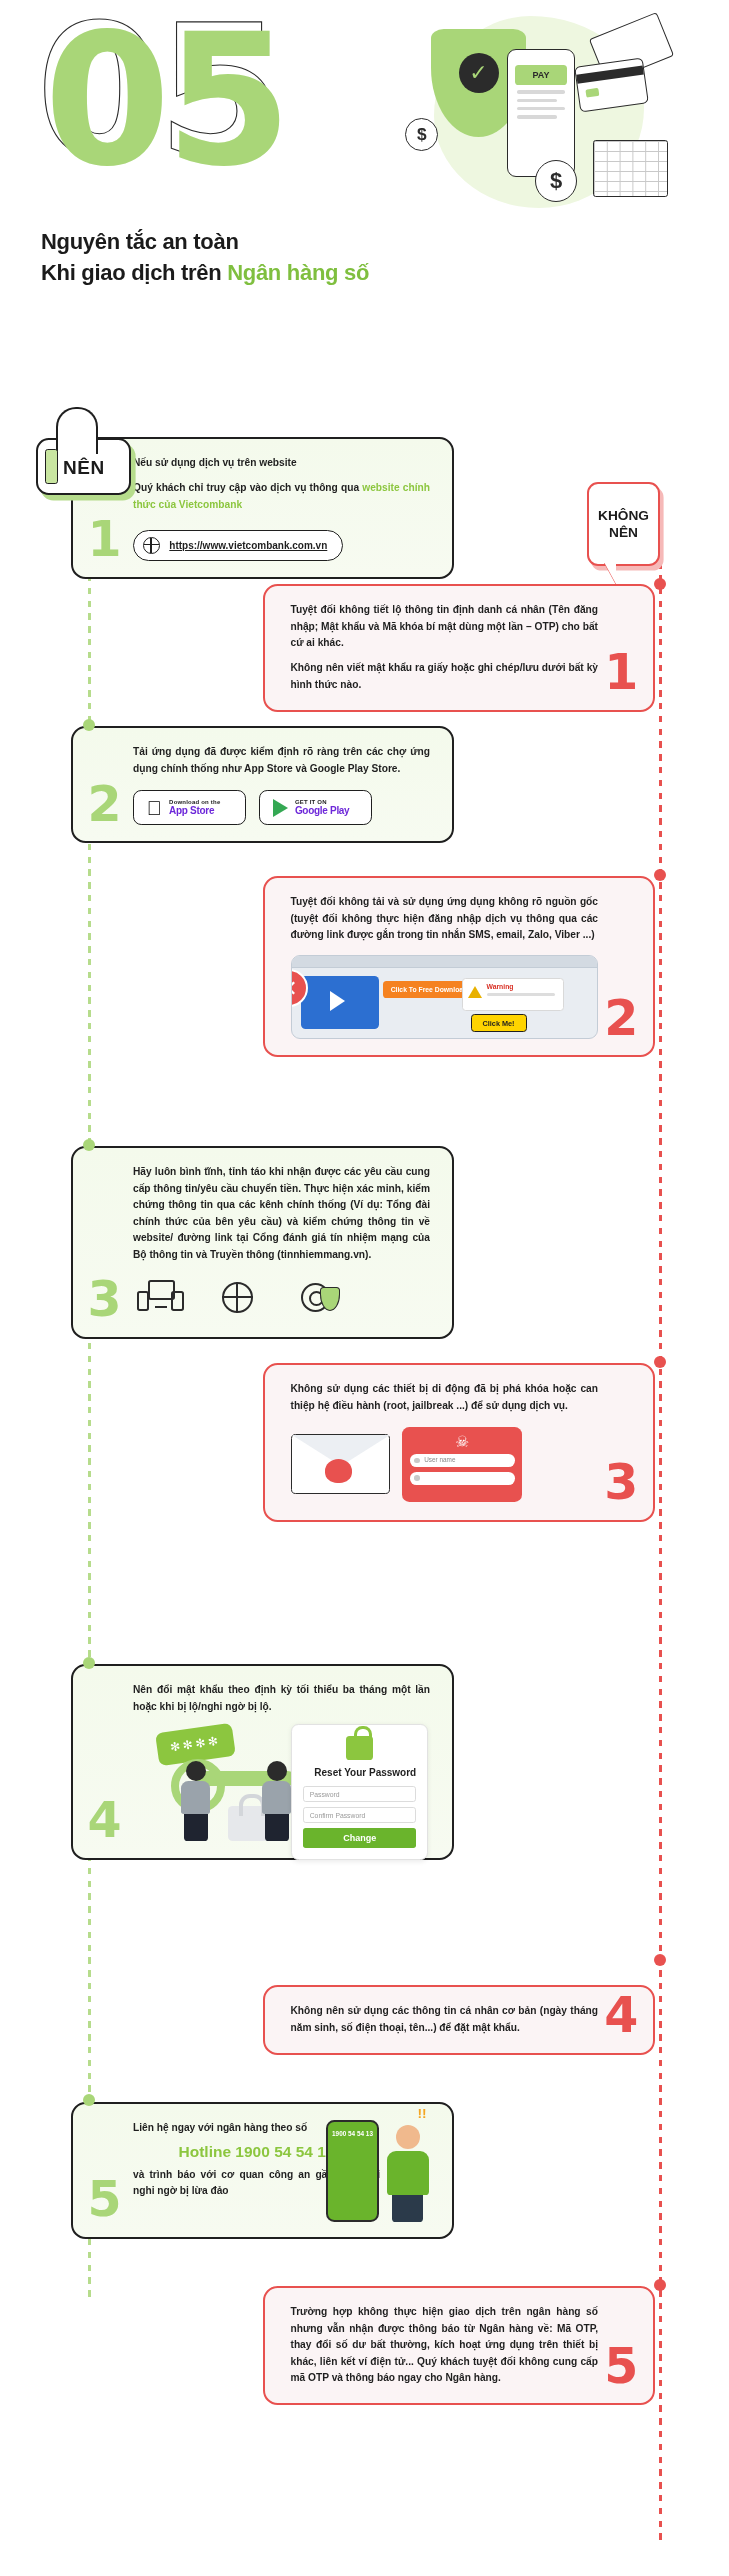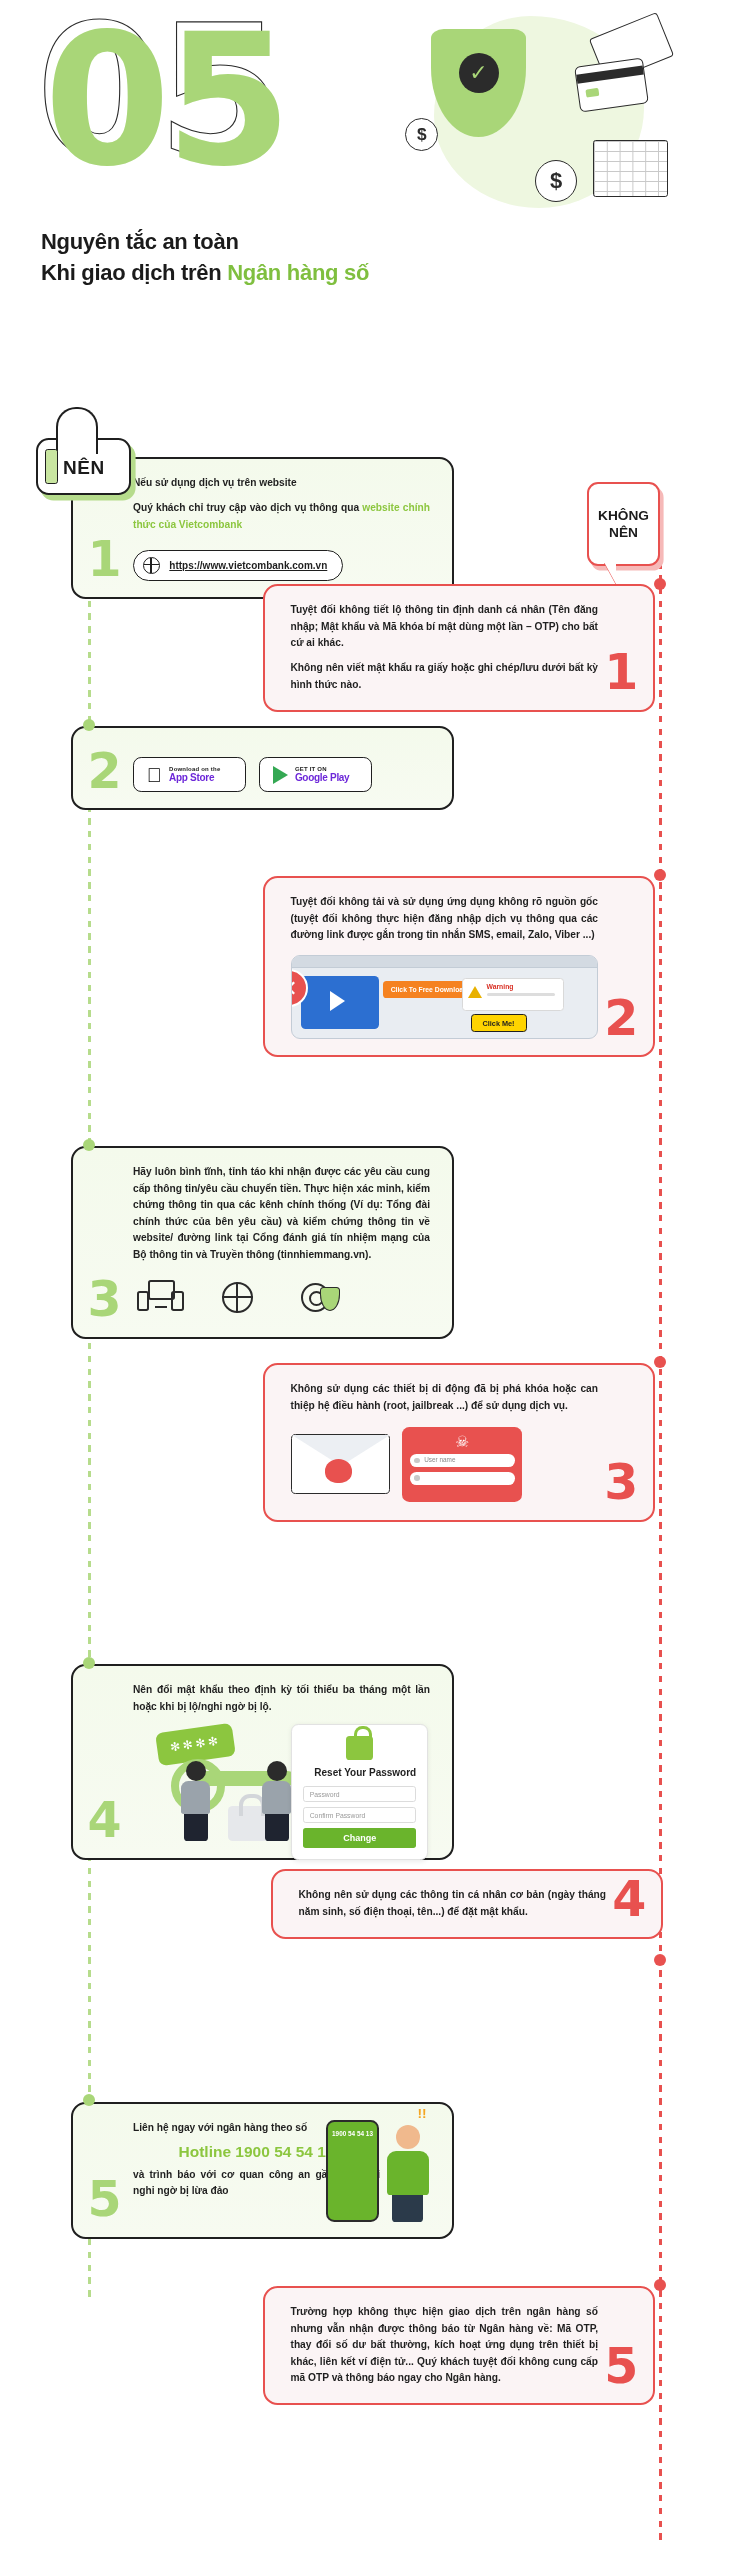--- a/index.html
+++ b/index.html
@@ -391,20 +391,27 @@
   <div class="hero-art">
     <div class="art-blob"></div>
     <div class="art-bills"></div>
     <div class="art-shield">
       <div class="art-check">✓</div>
     </div>
     <div class="art-card">
       <div class="stripe"></div>
       <div class="chip"></div>
     </div>
+    <div class="art-phone">
+      <div class="pay">PAY</div>
+      <div class="ln"></div>
+      <div class="ln s"></div>
+      <div class="ln"></div>
+      <div class="ln s"></div>
+    </div>
     <div class="art-coin c1">$</div>
     <div class="art-coin c2">$</div>
     <div class="art-grid"></div>
   </div>
 
   <div class="hero-title">
     <div>Nguyên tắc an toàn</div>
     <div><span>Khi giao dịch trên </span><span class="accent">Ngân hàng số</span></div>
   </div>
 </div>
@@ -424,21 +431,21 @@
 
   <div class="badge-khong" style="left:587px; top:117px;">
     <div class="flag">
       <span>KHÔNG</span>
       <span>NÊN</span>
       <div class="tail"></div>
     </div>
   </div>
 
   <div class="dot g" style="top:77px;"></div>
-  <div class="card good" style="top:92px;">
+  <div class="card good" style="top:72px;">
     <div class="card-body">
       <p>Nếu sử dụng dịch vụ trên website</p>
       <p><span>Quý khách chỉ truy cập vào dịch vụ thông qua </span><span class="hl">website chính thức của Vietcombank</span></p>
       <div class="urlpill">
         <span class="globe"></span>
         <span>https://www.vietcombank.com.vn</span>
       </div>
     </div>
     <div class="bignum g">1</div>
   </div>
@@ -448,20 +455,21 @@
     <div class="card-body">
       <p>Tuyệt đối không tiết lộ thông tin định danh cá nhân (Tên đăng nhập; Mật khẩu và Mã khóa bí mật dùng một lần – OTP) cho bất cứ ai khác.</p>
       <p>Không nên viết mật khẩu ra giấy hoặc ghi chép/lưu dưới bất kỳ hình thức nào.</p>
     </div>
     <div class="bignum r">1</div>
   </div>
 
   <div class="dot g" style="top:354px;"></div>
   <div class="card good" style="top:361px;">
     <div class="card-body">
+      <p>Tải ứng dụng đã được kiểm định rõ ràng trên các chợ ứng dụng chính thống như App Store và Google Play Store.</p>
       <div class="stores">
         <div class="store">
           <span class="glyph"></span>
           <span class="tx">
             <small>Download on the</small>
             <b>App Store</b>
           </span>
         </div>
         <div class="store">
           <span class="tri"></span>
@@ -561,21 +569,21 @@
           <div class="fld">Password</div>
           <div class="fld">Confirm Password</div>
           <div class="btn">Change</div>
         </div>
       </div>
     </div>
     <div class="bignum g">4</div>
   </div>
 
   <div class="dot r" style="top:1589px;"></div>
-  <div class="card bad" style="top:1504px;margin-left:8px;">
+  <div class="card bad" style="top:1620px;">
     <div class="card-body">
       <p>Không nên sử dụng các thông tin cá nhân cơ bản (ngày tháng năm sinh, số điện thoại, tên...) để đặt mật khẩu.</p>
     </div>
     <div class="bignum r">4</div>
   </div>
 
   <div class="dot g" style="top:1729px;"></div>
   <div class="card good" style="top:1737px; height:137px;">
     <div class="card-body" style="padding-right:72px;">
       <p style="margin-bottom:1.8px;">Liên hệ ngay với ngân hàng theo số</p>

